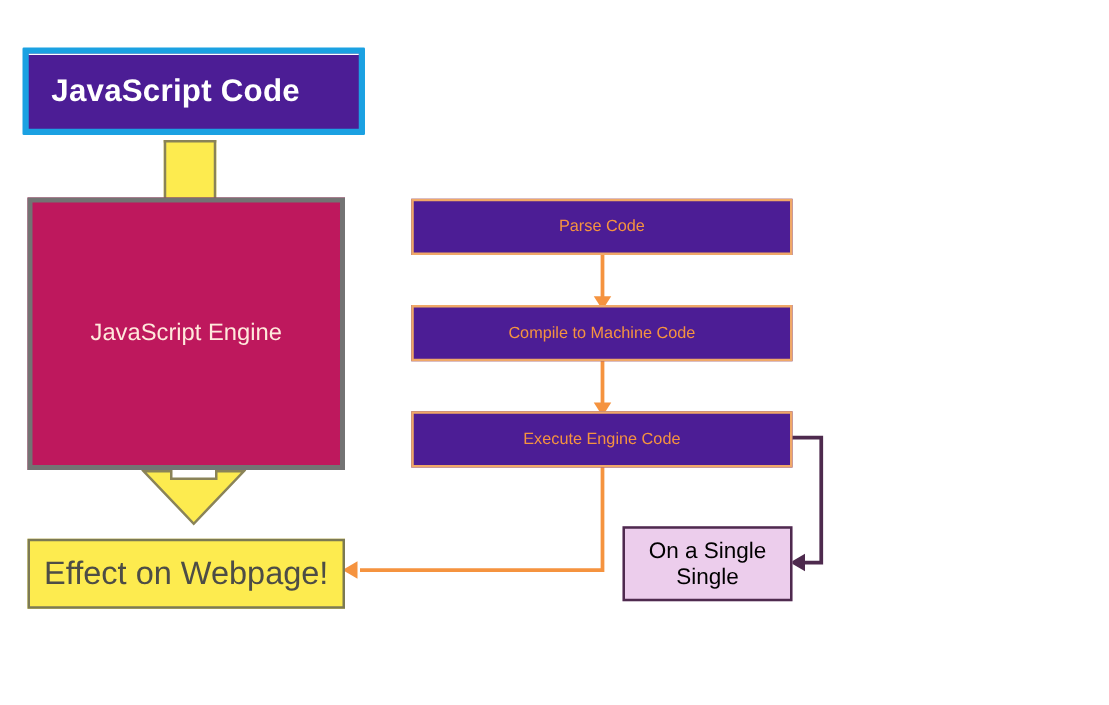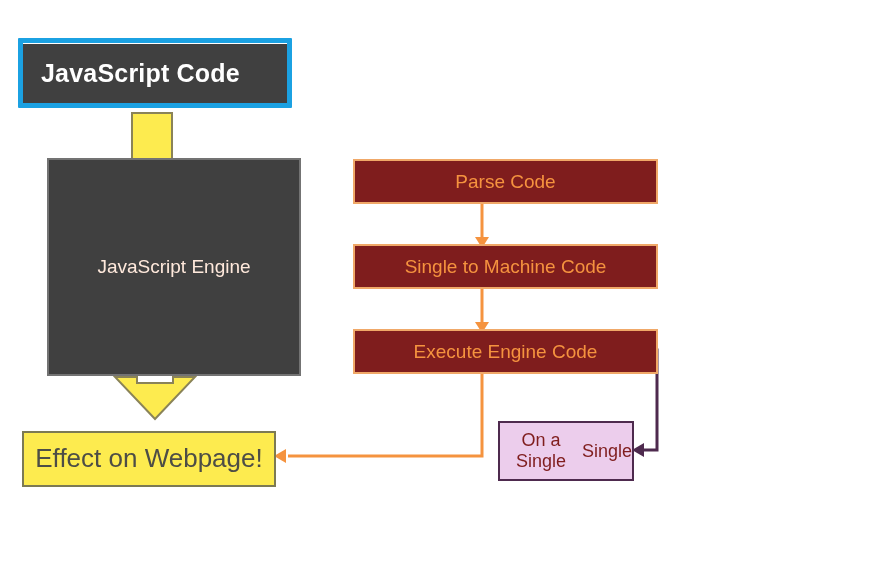--- a/index.html
+++ b/index.html
@@ -36,21 +36,21 @@
     height: 70px;
     background: #1ba1e2;
     border-radius: 1px;
   }
   #js-code-box {
     position: absolute;
     left: 5px;
     top: 5px;
     right: 5px;
     bottom: 5px;
-    background: #404040;
+    background: #4c1d95;
     display: flex;
     align-items: center;
     justify-content: flex-start;
     box-sizing: border-box;
     padding-left: 18px;
     border-top: 1px solid #ffffff;
   }
   #js-code-label {
     color: #ffffff;
     font-size: 25px;
@@ -70,25 +70,24 @@
     box-sizing: border-box;
     border-bottom: none;
   }
 
   
   #js-engine-box {
     left: 22px;
     top: 158px;
     width: 254px;
     height: 218px;
-    background: #404040;
-    border: 2px solid #737373;
+    background: #be185d;
+    border: 4px solid #737373;
     color: #ffe9dc;
     font-size: 19px;
-    margin-left: 25px;
   }
 
   
   #engine-arrow {
     position: absolute;
     left: 113px;
     top: 375px;
     width: 84px;
     height: 46px;
   }
@@ -100,41 +99,40 @@
     width: 254px;
     height: 56px;
     background: #fdeb4f;
     border: 2px solid #7c7a53;
     color: #4d4d46;
     font-size: 26px;
   }
 
   
   .peach {
-    background: #7f1d1d;
+    background: #4c1d95;
     border: 2px solid #f0a868;
     color: #f5933f;
-    font-size: 19px;
-    margin-left: 24px;
+    font-size: 13px;
   }
   #parse-box   { left: 329px; top: 159px; width: 305px; height: 45px; }
   #compile-box { left: 329px; top: 244px; width: 305px; height: 45px; }
   #execute-box { left: 329px; top: 329px; width: 305px; height: 45px; }
 
   
   #thread-box {
     left: 498px;
     top: 421px;
     width: 136px;
     height: 60px;
     background: #eccdec;
     border: 2px solid #4e2a4e;
-    color: #7f1d1d;
+    color: #000000;
     font-size: 18px;
-    flex-direction: row;
+    flex-direction: column;
   }
 
   
   .conn {
     position: absolute;
     pointer-events: none;
   }
 </style>
 </head>
 <body>
@@ -179,21 +177,21 @@
 
   <div id="effect-box" class="node">
     <span>Effect on Webpage!</span>
   </div>
 
   <div id="parse-box" class="node peach">
     <span>Parse Code</span>
   </div>
 
   <div id="compile-box" class="node peach">
-    <span>Single to Machine Code</span>
+    <span>Compile to Machine Code</span>
   </div>
 
   <div id="execute-box" class="node peach">
     <span>Execute Engine Code</span>
   </div>
 
   <div id="thread-box" class="node">
     <span>On a Single</span>
     <span>Single</span>
   </div>

